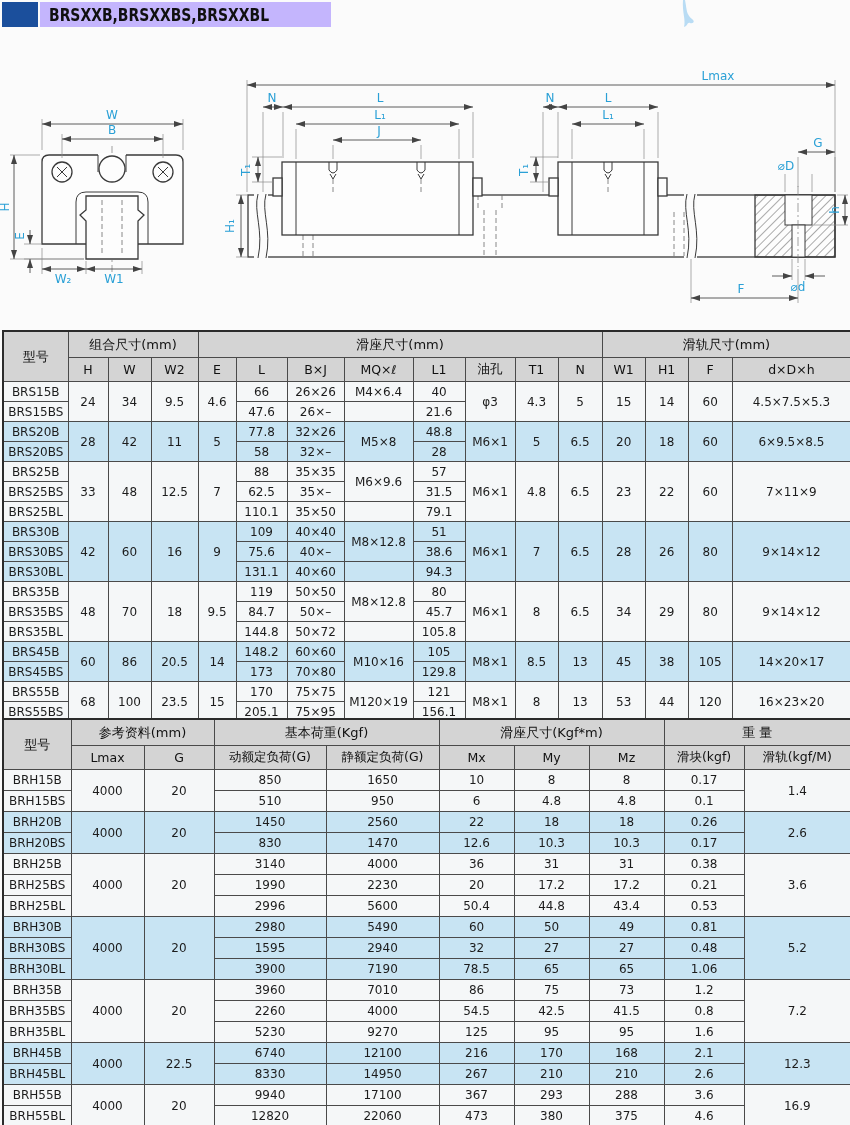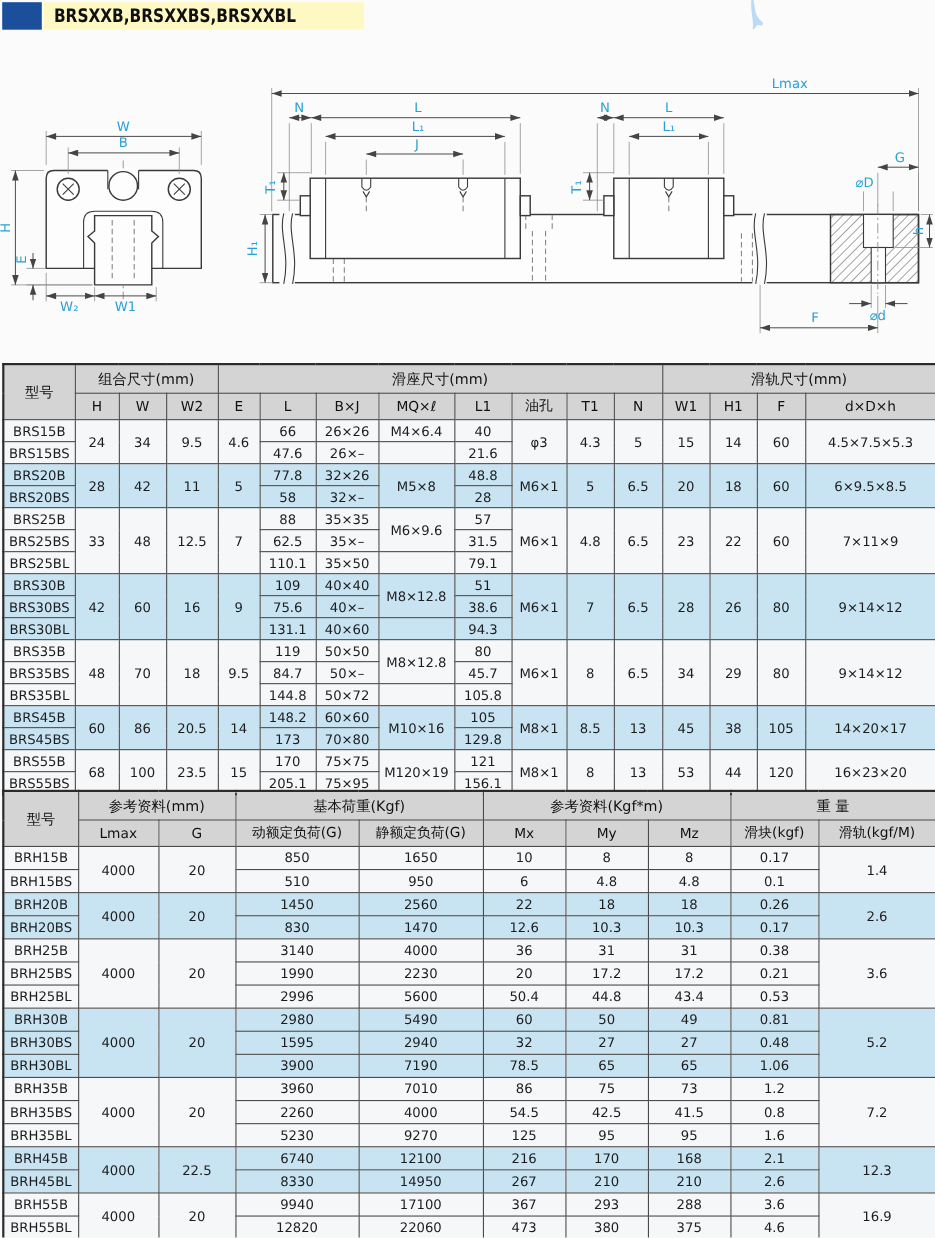--- a/index.html
+++ b/index.html
@@ -5,21 +5,21 @@
   html,body{margin:0;padding:0}
   body{
     width:850px;height:1125px;position:relative;overflow:hidden;
     background:#fbfbfb;
     font-family:"DejaVu Sans","Liberation Sans",sans-serif;
     color:#1c1c1c;
   }
   
   .titlebar{position:absolute;top:2px;left:2px;display:flex;align-items:stretch}
   .title-square{width:36px;height:25px;background:#1b4f9c}
-  .title-banner{height:25px;background:#fef9c3;margin-left:2px;display:flex;align-items:center;padding:0 14px 0 9px}
+  .title-banner{height:25px;background:#c4b5fd;margin-left:2px;display:flex;align-items:center;padding:0 14px 0 9px}
   .title-text{font-size:17px;font-weight:bold;color:#101010;white-space:nowrap;
     transform:scaleX(.82);transform-origin:0 50%;letter-spacing:0}
   .swoosh{position:absolute;top:0;left:678px}
   
   .drawing{position:absolute;top:62px;left:0}
   .drawing .outline{fill:#fdfdfd;stroke:#3a3a3a;stroke-width:1.3}
   .drawing .thin{fill:none;stroke:#3a3a3a;stroke-width:1}
   .drawing .dim{stroke:#4a4a4a;stroke-width:.9;fill:none}
   .drawing .ext{stroke:#8a8a8a;stroke-width:.7;fill:none}
   .drawing .cl{stroke:#7a7a7a;stroke-width:.7;stroke-dasharray:9 3 2 3;fill:none}
@@ -483,21 +483,21 @@
       <col style="width: 75px;">
       <col style="width: 75px;">
       <col style="width: 80px;">
       <col style="width: 107px;">
     </colgroup>
     <thead>
       <tr class="gh">
         <th rowspan="2">型号</th>
         <th colspan="2">参考资料(mm)</th>
         <th colspan="2">基本荷重(Kgf)</th>
-        <th colspan="3">参考资料(Kgf*m)</th>
+        <th colspan="3">滑座尺寸(Kgf*m)</th>
         <th colspan="2">重 量</th>
       </tr>
       <tr class="sh">
         <th>Lmax</th>
         <th>G</th>
         <th>动额定负荷(G)</th>
         <th>静额定负荷(G)</th>
         <th>Mx</th>
         <th>My</th>
         <th>Mz</th>

